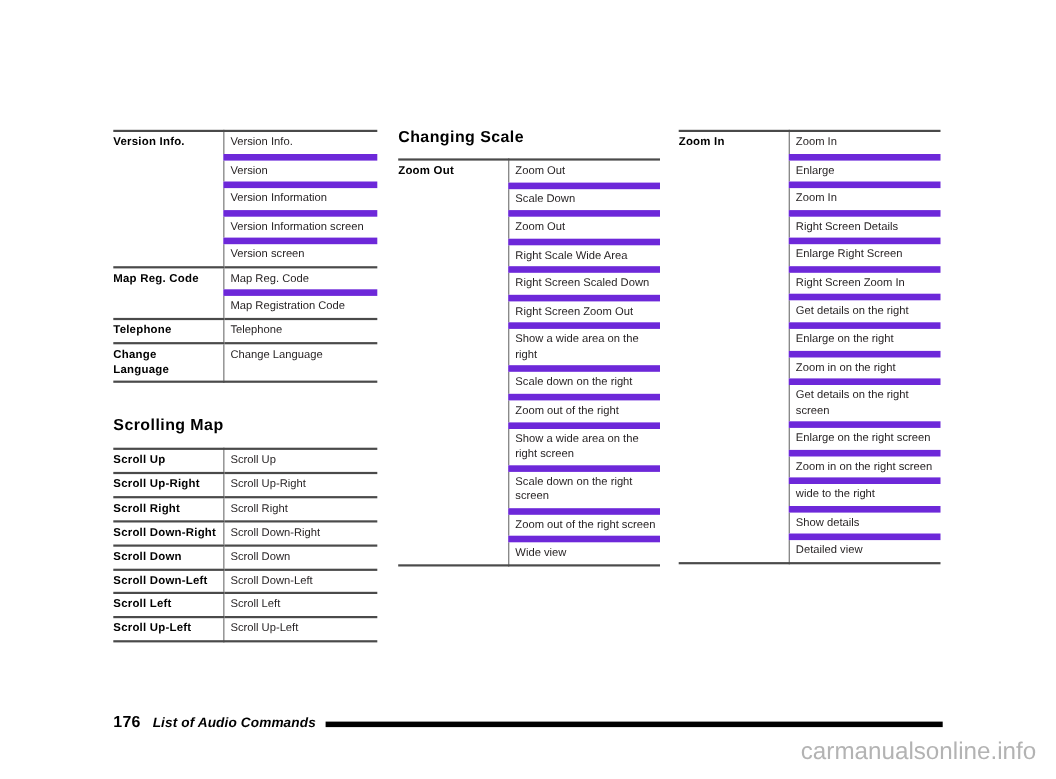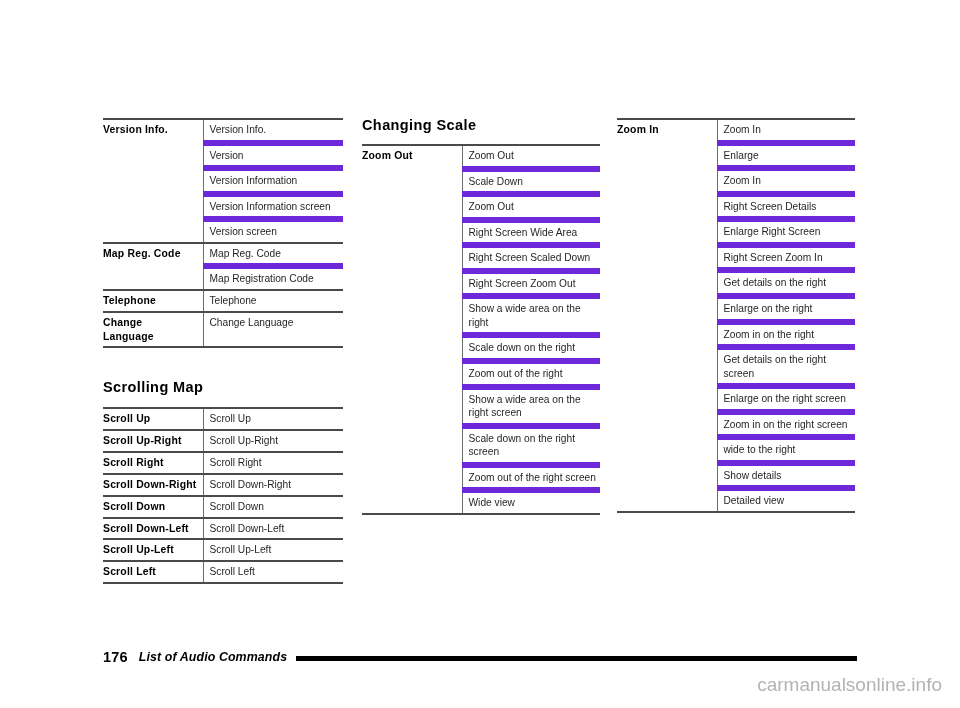--- a/index.html
+++ b/index.html
@@ -109,21 +109,21 @@
     height: 5px;
     background: #000;
     margin-left: 9px;
     margin-top: 3px;
   }
 
   .watermark {
     position: absolute;
     right: 18px;
     bottom: 12px;
-    font-size: 19px;
+    font-size: 22px;
     color: #b3b3b3;
     letter-spacing: 0px;
     white-space: nowrap;
     font-family: "Liberation Sans", sans-serif;
   }
 </style>
 </head>
 <body>
 
 <div class="page">
@@ -201,26 +201,26 @@
         </tr>
         <tr class="grp">
           <td class="k">Scroll Down</td>
           <td class="v">Scroll Down</td>
         </tr>
         <tr class="grp">
           <td class="k">Scroll Down-Left</td>
           <td class="v">Scroll Down-Left</td>
         </tr>
         <tr class="grp">
+          <td class="k">Scroll Left</td>
+          <td class="v">Scroll Left</td>
+        </tr>
+        <tr class="grp">
           <td class="k">Scroll Up-Left</td>
           <td class="v">Scroll Up-Left</td>
-        </tr>
-        <tr class="grp">
-          <td class="k">Scroll Left</td>
-          <td class="v">Scroll Left</td>
         </tr>
       </tbody>
     </table>
   </div>
 
   <div class="col col-mid">
     <h2 class="sec-heading tight">Changing Scale</h2>
 
     <table class="cmd">
       <colgroup>
@@ -232,21 +232,21 @@
           <td class="k" rowspan="13">Zoom Out</td>
           <td class="v">Zoom Out</td>
         </tr>
         <tr class="sub">
             <td class="v">Scale Down</td>
           </tr>
         <tr class="sub">
             <td class="v">Zoom Out</td>
           </tr>
         <tr class="sub">
-            <td class="v">Right Screen Wide Area</td>
+            <td class="v">Right Scale Wide Area</td>
           </tr>
         <tr class="sub">
             <td class="v">Right Screen Scaled Down</td>
           </tr>
         <tr class="sub">
             <td class="v">Right Screen Zoom Out</td>
           </tr>
         <tr class="sub">
             <td class="v">Show a wide area on the right</td>
           </tr>

